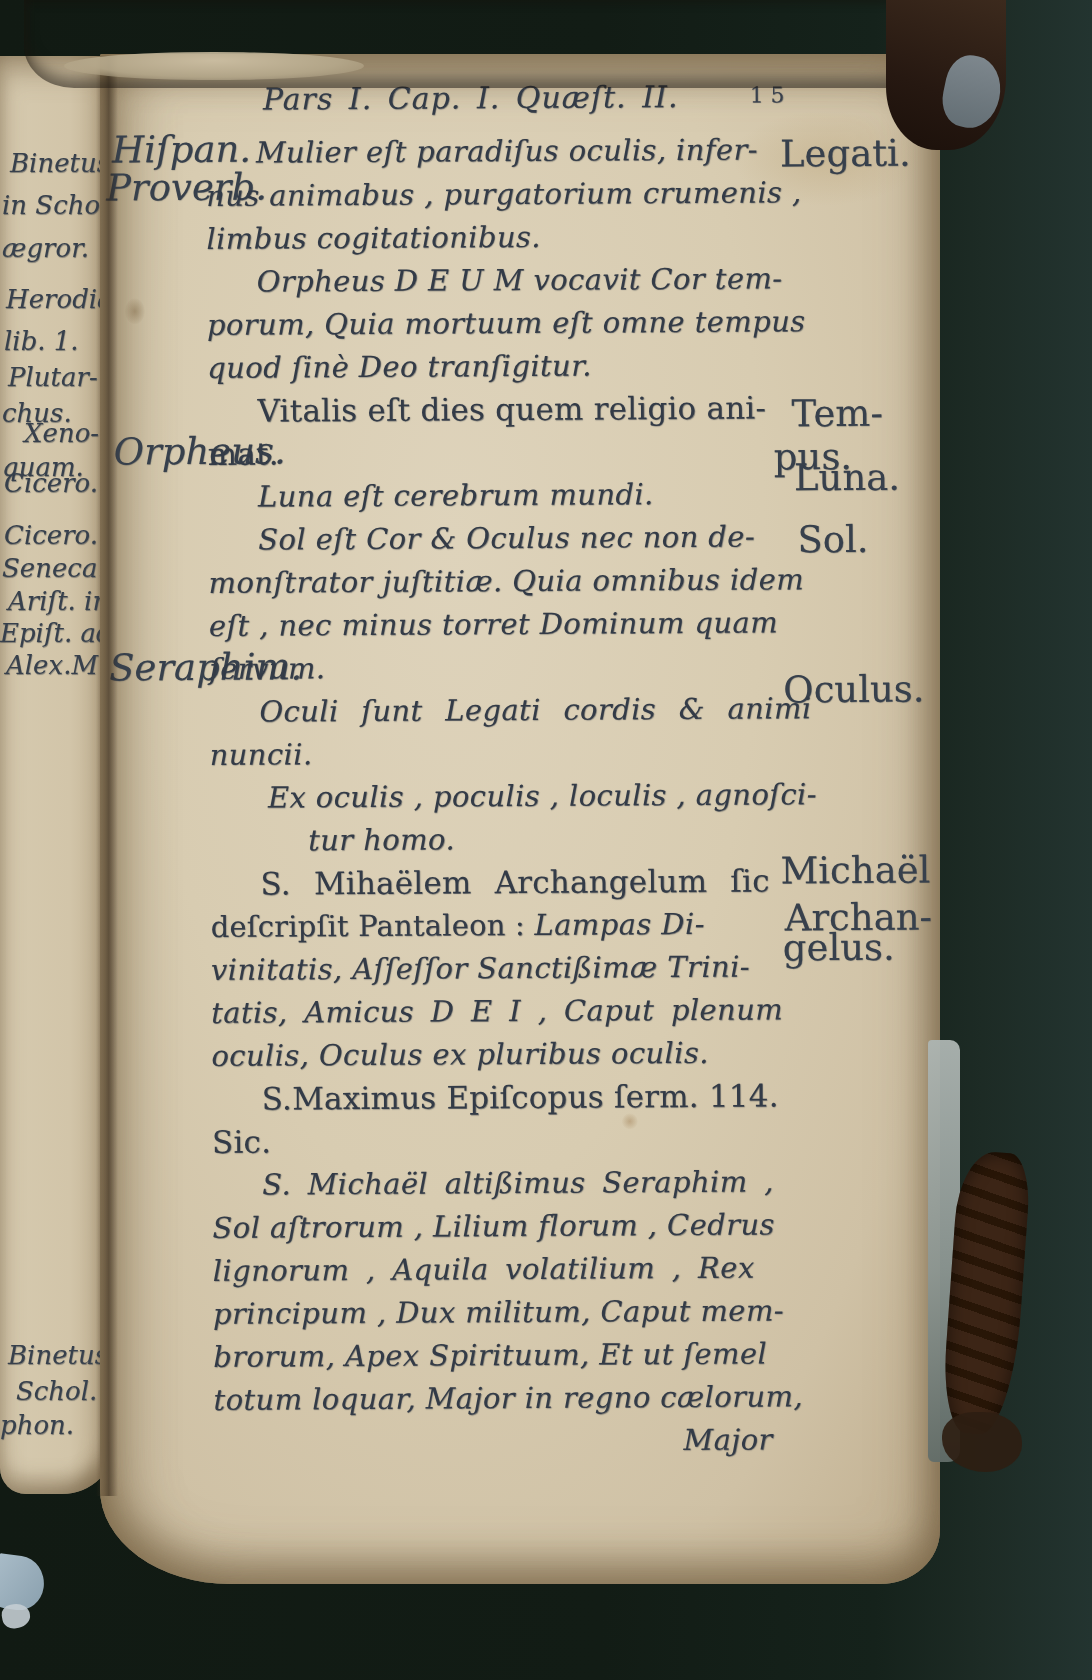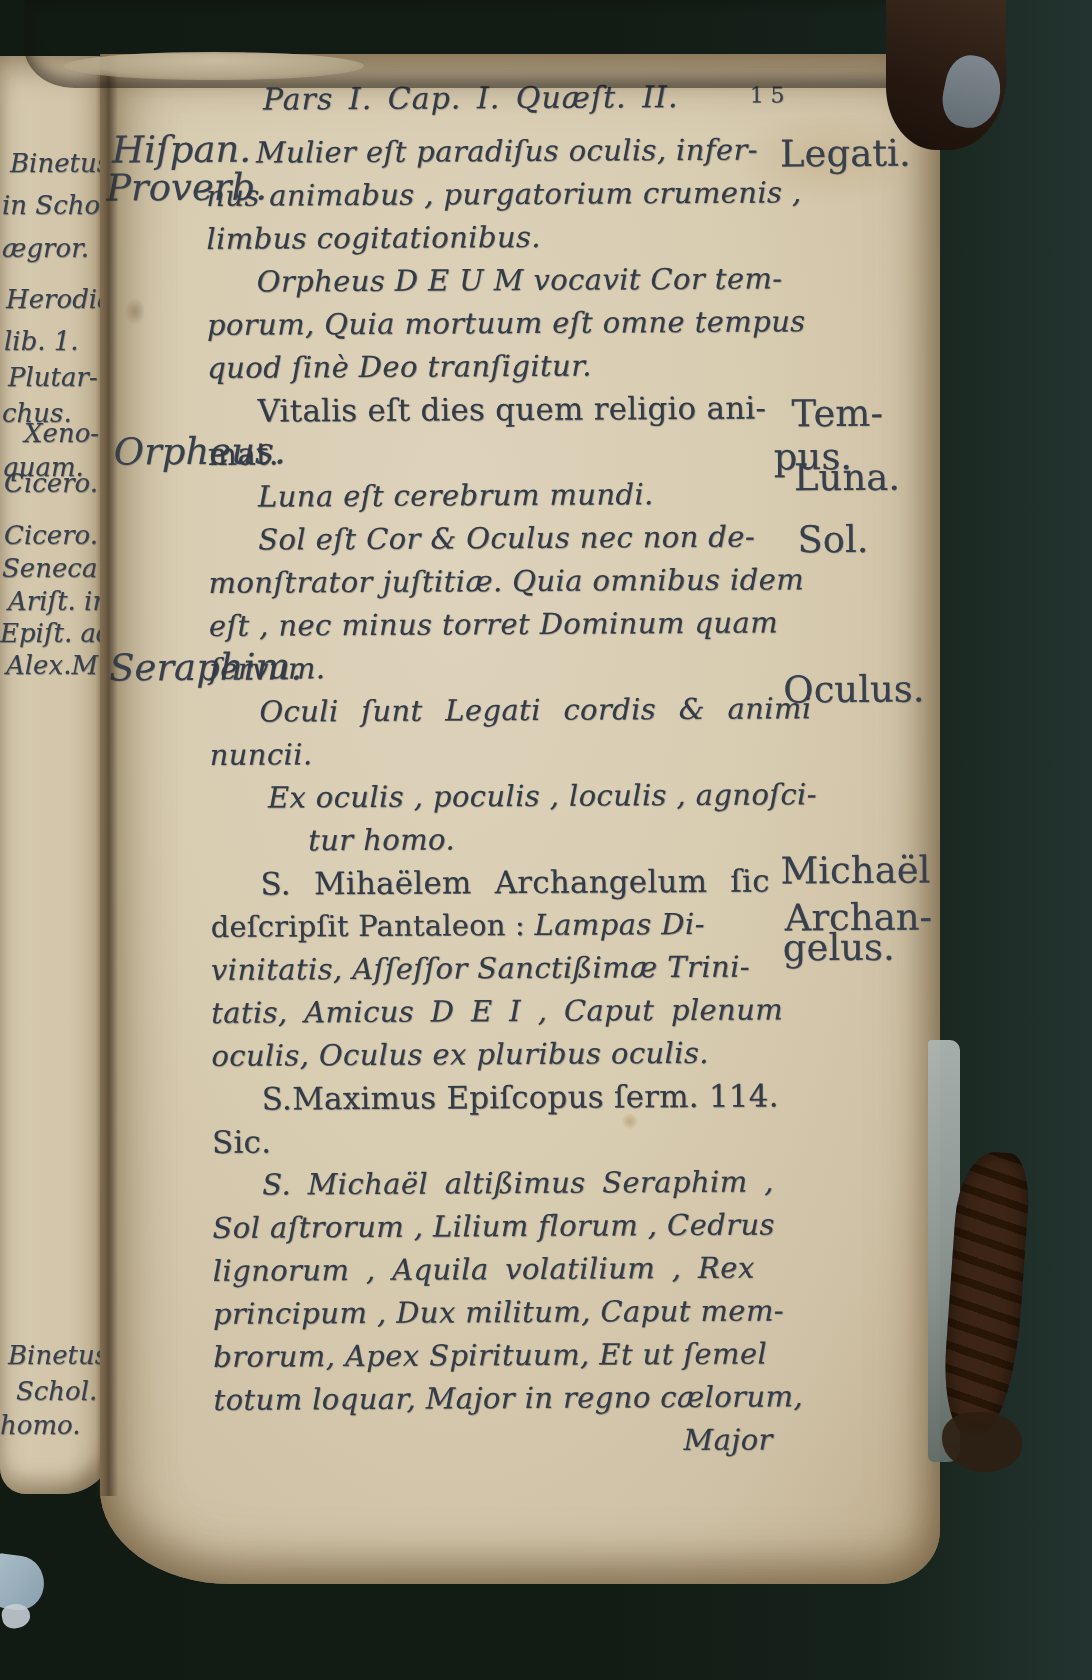--- a/index.html
+++ b/index.html
@@ -130,21 +130,21 @@
     <div class="fnote" style="left:24px;top:362px">Xeno-</div>
     <div class="fnote" style="left:2px;top:396px">quam.</div>
     <div class="fnote" style="left:4px;top:412px">Cicero.</div>
     <div class="fnote" style="left:4px;top:464px">Cicero.</div>
     <div class="fnote" style="left:2px;top:497px">Seneca.</div>
     <div class="fnote" style="left:8px;top:530px">Ariſt. in</div>
     <div class="fnote" style="left:0px;top:562px">Epiſt. ad</div>
     <div class="fnote" style="left:6px;top:594px">Alex.M.</div>
     <div class="fnote" style="left:8px;top:1284px">Binetus</div>
     <div class="fnote" style="left:16px;top:1320px">Schol.</div>
-    <div class="fnote" style="left:0px;top:1354px">homo.</div>
+    <div class="fnote" style="left:0px;top:1354px">phon.</div>
   </div>
 
   <div class="page">
     <div class="page-inner">
       <div class="stain1"></div>
       <div class="stain2"></div>
       <div class="stain3"></div>
 
       <div class="header">Pars I. Cap. I. Quæſt. II.</div>
       <div class="pagenum">15</div>

